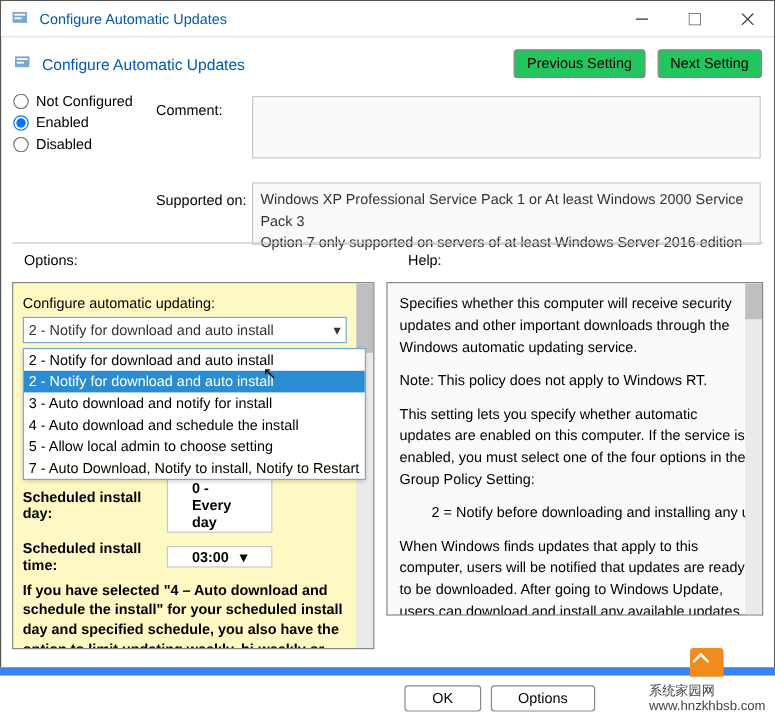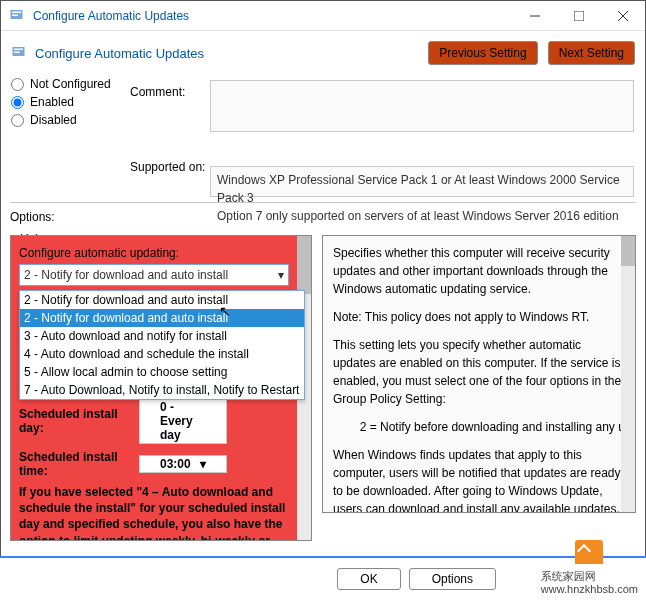--- a/index.html
+++ b/index.html
@@ -5,55 +5,55 @@
 * { box-sizing: border-box; margin: 0; padding: 0; }
 body { font-family: "Segoe UI", Tahoma, sans-serif; font-size: 12px; background: #fff; width: 646px; height: 600px; overflow: hidden; position: relative; }
 .window { width: 646px; height: 600px; border: 1px solid #555; display: flex; flex-direction: column; background: #fff; }
 .titlebar { height: 30px; background: #fff; display: flex; align-items: center; padding-left: 8px; border-bottom: 1px solid #e0e0e0; color: #005bac; font-size: 12px; }
 .titlebar .spacer { flex: 1; }
 .titlebar .ctl { width: 44px; height: 30px; display: flex; align-items: center; justify-content: center; color: #333; }
 .header-row { display: flex; align-items: center; padding: 10px 10px 0 10px; }
 .hdr-icon { width: 18px; height: 18px; margin-right: 6px; }
 .hdr-title { color: #005bac; font-size: 13px; }
 .hdr-buttons { margin-left: auto; display: flex; gap: 10px; }
-.hdr-buttons .btn { border: 1px solid #888; background: #c2410c; padding: 4px 10px; font-size: 12px; cursor: pointer; border-radius: 3px; }
+.hdr-buttons .btn { border: 1px solid #888; background: #22c55e; padding: 4px 10px; font-size: 12px; cursor: pointer; border-radius: 3px; }
 .radio-section { padding: 8px 10px 4px 10px; }
 .radio-row { display: flex; align-items: center; margin: 4px 0; }
 .radio-row input[type=radio] { margin-right: 6px; }
 .comment-label, .supported-label { position: absolute; left: 130px; font-size: 12px; }
 .comment-label { top: 85px; }
 .supported-label { top: 160px; }
 .comment-box, .supported-box { position: absolute; left: 210px; right: 12px; background: #fafafa; border: 1px solid #c8c8c8; padding: 4px 6px; font-size: 12px; color: #333; }
 .comment-box { top: 80px; height: 52px; }
-.supported-box { top: 152px; height: 31px; line-height: 1.5; margin-top: 14px; }
+.supported-box { top: 152px; height: 52px; line-height: 1.5; }
 .sep { position: absolute; left: 10px; right: 10px; top: 202px; border-top: 1px solid #c8c8c8; }
-.section-labels { position: absolute; top: 210px; left: 10px; right: 10px; display: flex; flex-direction: column; }
+.section-labels { position: absolute; top: 210px; left: 20px; right: 10px; display: flex; }
 .opts-col { width: 310px; }
 .help-col { flex: 1; margin-left: 10px; }
 .section-title { font-size: 12px; margin-bottom: 8px; }
-.options-panel { position: absolute; top: 235px; left: 10px; width: 302px; height: 306px; border: 1px solid #888; background: #ef4444; padding: 8px; overflow: hidden; }
+.options-panel { position: absolute; top: 235px; left: 10px; width: 302px; height: 306px; border: 1px solid #888; background: #fef9c3; padding: 8px; overflow: hidden; }
 .options-panel .scroll-track { position: absolute; right: 0; top: 0; width: 14px; height: 100%; background: #eaeaea; }
 .options-panel .scroll-thumb { position: absolute; right: 0; top: 0; width: 14px; height: 58px; background: #bfbfbf; }
 .opt-label { margin: 2px 0 4px 0; }
 .dropdown-closed { border: 1px solid #7aa7d6; background: #fff; height: 22px; display: flex; align-items: center; padding: 0 4px; width: 270px; color: #333; position: relative; }
 .dropdown-closed .chev { position: absolute; right: 4px; }
 .dropdown-list { position: absolute; left: 8px; top: 54px; width: 286px; background: #fff; border: 1px solid #7aa7d6; z-index: 10; box-shadow: 0 2px 4px rgba(0,0,0,0.2); }
 .dropdown-list .dd-item { padding: 2px 4px; font-size: 12px; white-space: nowrap; overflow: hidden; }
 .dropdown-list .dd-item.sel { background: #2a8dd4; color: #fff; }
 .cursor-arrow { position: absolute; left: 208px; top: 67px; z-index: 20; color: #000; font-size: 14px; pointer-events: none; }
 .below-dd { margin-top: 112px; font-weight: bold; }
 .row-sched { display: flex; align-items: center; margin: 2px 0; }
 .row-sched .lbl { width: 120px; }
 .row-sched .val { border: 1px solid #c8c8c8; padding: 1px 20px; background: #fff; width: 88px; display: flex; justify-content: space-between; }
 .opt-para { margin-top: 6px; line-height: 1.35; }
 .help-panel { position: absolute; top: 235px; left: 322px; right: 10px; height: 278px; border: 1px solid #888; background: #fafafa; padding: 8px 10px; overflow: hidden; line-height: 1.5; }
 .help-panel p { margin-bottom: 10px; }
 .help-panel .scroll-track { position: absolute; right: 0; top: 0; width: 14px; height: 100%; background: #eaeaea; }
 .help-panel .scroll-thumb { position: absolute; right: 0; top: 0; width: 14px; height: 30px; background: #bfbfbf; }
-.footer { position: absolute; left: 0; right: 0; bottom: 0; height: 44px; border-top: 2px solid #3b82f6; display: flex; align-items: center; justify-content: flex-end; padding-right: 150px; gap: 8px; background: #fff; }
+.footer { position: absolute; left: 0; right: 0; bottom: 0; height: 44px; border-top: 7px solid #3b82f6; display: flex; align-items: center; justify-content: flex-end; padding-right: 150px; gap: 8px; background: #fff; }
 .footer .btn { border: 1px solid #888; background: #fff; padding: 3px 22px; font-size: 12px; cursor: pointer; border-radius: 3px; }
 .watermark { position: absolute; right: 8px; bottom: 4px; display: flex; align-items: center; gap: 6px; flex-direction: column; }
 .watermark .wm-ico { width: 28px; height: 24px; background: #f18a1f; border-radius: 3px 3px 0 0; position: relative; overflow: hidden; }
 .watermark .wm-ico::before { content: ""; position: absolute; left: 4px; top: 6px; width: 8px; height: 8px; border: 2px solid #fff; border-right: none; border-bottom: none; transform: rotate(45deg); }
 .wm-text { font-size: 11px; color: #444; line-height: 1.2; text-align: left; }
 </style>
 </head>
 <body>
 
 <div class="window">

